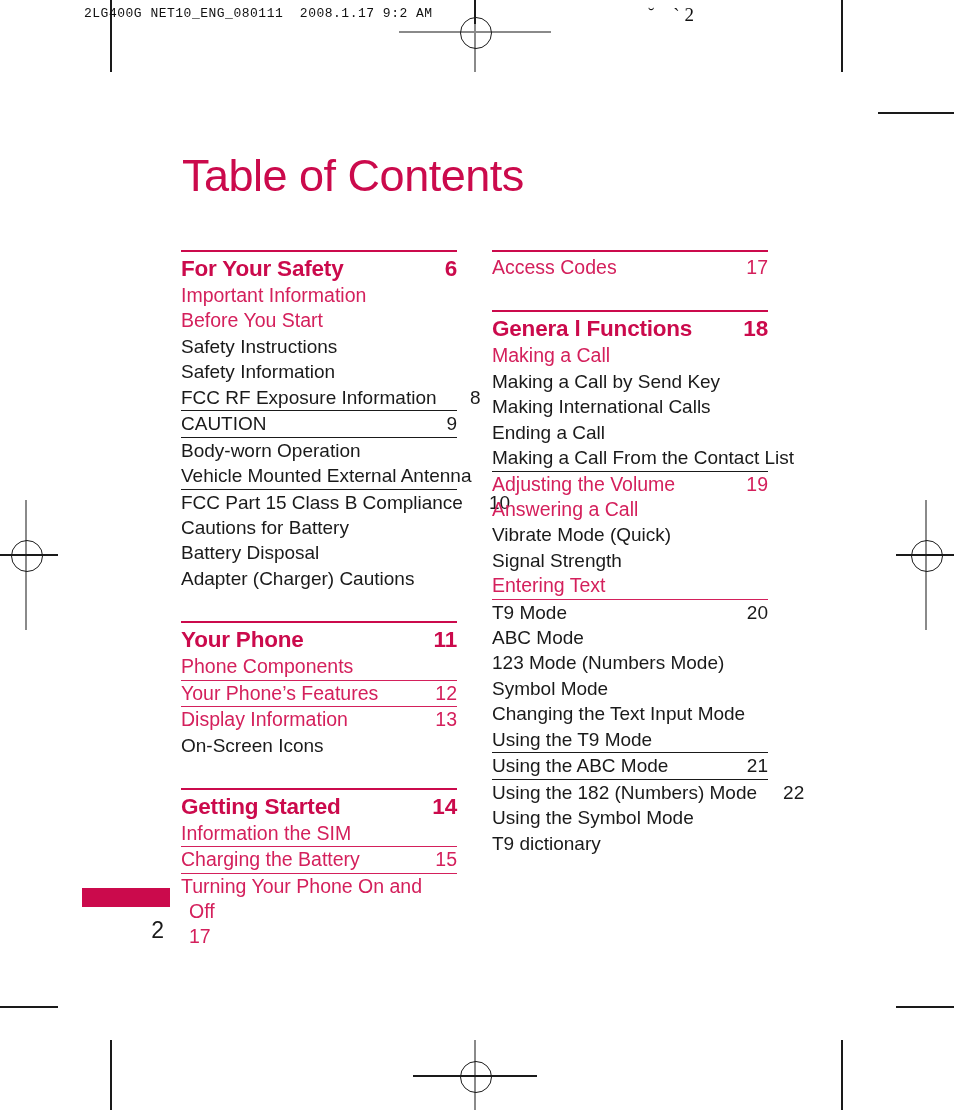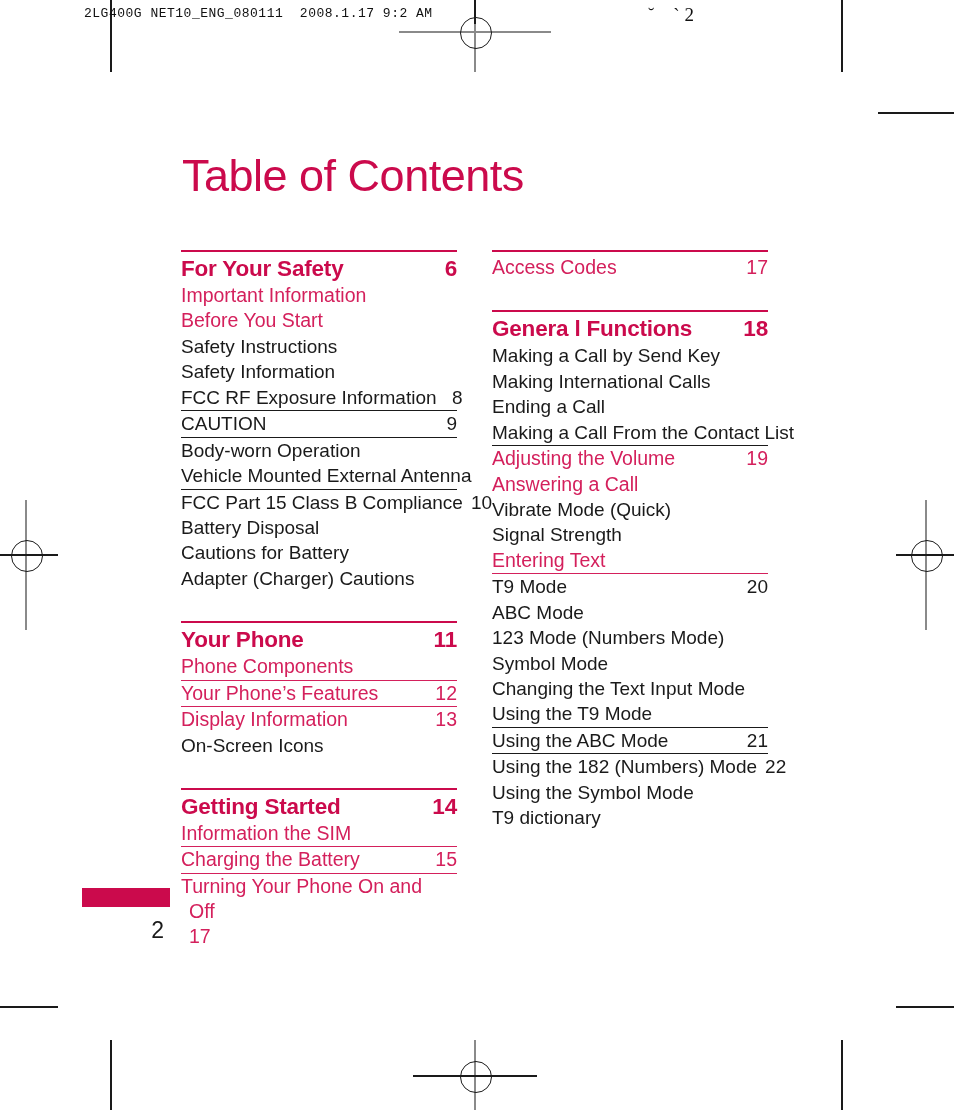--- a/index.html
+++ b/index.html
@@ -84,20 +84,21 @@
   .section { margin: 0; }
   .section + .section { margin-top: 30px; }
 
   .row {
     display: flex;
     align-items: flex-end;
     justify-content: space-between;
     padding: 0;
     line-height: 1.27;
     white-space: pre;
+    gap: 18px;
   }
   .row .label { flex: 0 1 auto; }
   .row .pg {
     flex: 0 0 auto;
     margin-left: 8px;
     text-align: right;
     min-width: 18px;
   }
 
   
@@ -198,22 +199,22 @@
           <div class="row head"><span class="label">For Your Safety</span><span class="pg">6</span></div>
           <div class="row sub"><span class="label">Important Information</span><span class="pg"></span></div>
           <div class="row sub"><span class="label">Before You Start</span><span class="pg"></span></div>
           <div class="row item"><span class="label">Safety Instructions</span><span class="pg"></span></div>
           <div class="row item"><span class="label">Safety Information</span><span class="pg"></span></div>
           <div class="row item rule-black"><span class="label">FCC RF Exposure Information</span><span class="pg">8</span></div>
           <div class="row item rule-black"><span class="label">CAUTION</span><span class="pg">9</span></div>
           <div class="row item"><span class="label">Body-worn Operation</span><span class="pg"></span></div>
           <div class="row item rule-black"><span class="label">Vehicle Mounted External Antenna</span><span class="pg"></span></div>
           <div class="row item"><span class="label">FCC Part 15 Class B Compliance</span><span class="pg">10</span></div>
+          <div class="row item"><span class="label">Cautions for Battery</span><span class="pg"></span></div>
           <div class="row item"><span class="label">Battery Disposal</span><span class="pg"></span></div>
-          <div class="row item"><span class="label">Cautions for Battery</span><span class="pg"></span></div>
           <div class="row item"><span class="label">Adapter (Charger) Cautions</span><span class="pg"></span></div>
         </div>
         <div class="section sec-top">
           <div class="row head"><span class="label">Your Phone</span><span class="pg">11</span></div>
           <div class="row sub rule-pink"><span class="label">Phone Components</span><span class="pg"></span></div>
           <div class="row sub rule-pink"><span class="label">Your Phone’s Features</span><span class="pg">12</span></div>
           <div class="row sub"><span class="label">Display Information</span><span class="pg">13</span></div>
           <div class="row item"><span class="label">On-Screen Icons</span><span class="pg"></span></div>
         </div>
         <div class="section sec-top">
@@ -222,20 +223,21 @@
           <div class="row sub rule-pink"><span class="label">Charging the Battery</span><span class="pg">15</span></div>
           <div class="row sub wrap2"><span class="l1">Turning Your Phone On and</span><span class="l2"><span>Off</span><span class="pg">17</span></span></div>
         </div>
       </div>
     <div class="col col-right" id="col-right">
         <div class="section sec-top">
           <div class="row sub"><span class="label">Access Codes</span><span class="pg">17</span></div>
         </div>
         <div class="section sec-top">
           <div class="row head"><span class="label">Genera l Functions</span><span class="pg">18</span></div>
+          <div class="row sub"><span class="label">Making a Call</span><span class="pg"></span></div>
           <div class="row item"><span class="label">Making a Call by Send Key</span><span class="pg"></span></div>
           <div class="row item"><span class="label">Making International Calls</span><span class="pg"></span></div>
           <div class="row item"><span class="label">Ending a Call</span><span class="pg"></span></div>
           <div class="row item rule-black"><span class="label">Making a Call From the Contact List</span><span class="pg"></span></div>
           <div class="row sub"><span class="label">Adjusting the Volume</span><span class="pg">19</span></div>
           <div class="row sub"><span class="label">Answering a Call</span><span class="pg"></span></div>
           <div class="row item"><span class="label">Vibrate Mode (Quick)</span><span class="pg"></span></div>
           <div class="row item"><span class="label">Signal Strength</span><span class="pg"></span></div>
           <div class="row sub rule-pink"><span class="label">Entering Text</span><span class="pg"></span></div>
           <div class="row item"><span class="label">T9 Mode</span><span class="pg">20</span></div>

